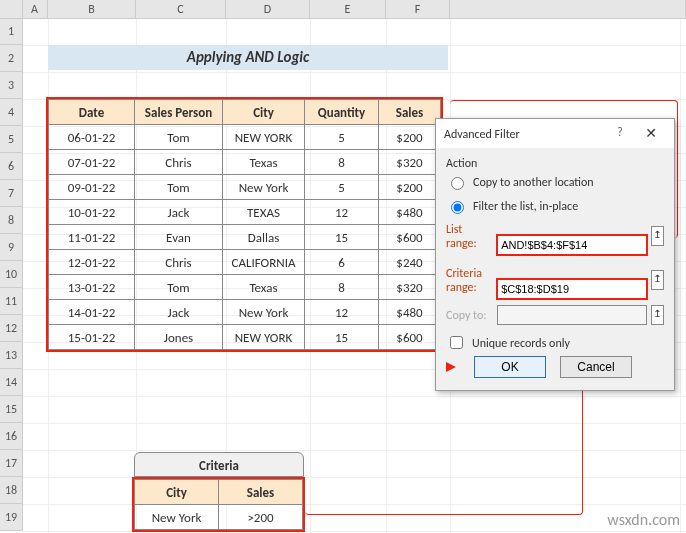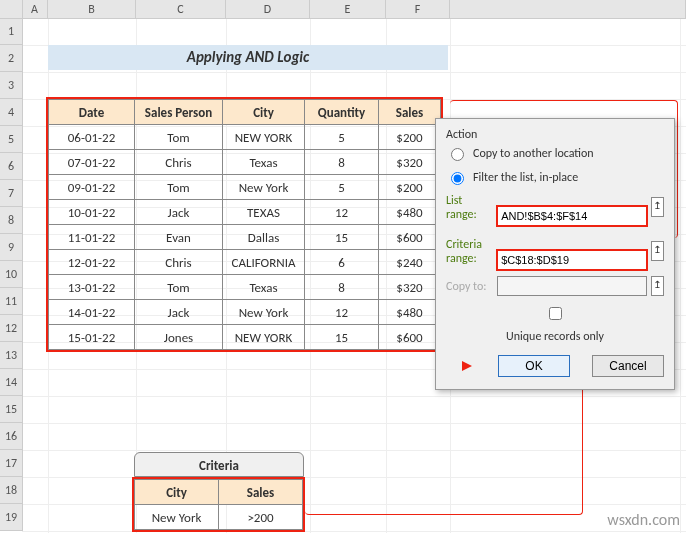--- a/index.html
+++ b/index.html
@@ -148,42 +148,42 @@
     padding: 6px 8px;
     display: flex;
     justify-content: space-between;
     align-items: center;
     background: #fff;
   }
   .dlg-close { width:30px; text-align:center; font-size:14px; cursor:default; }
   .dlg-help { width:20px; text-align:center; color:#666; }
   .dlg-body { padding: 8px 10px 12px 10px; }
   .fld { margin-bottom: 6px; display:flex; align-items:center; gap:4px; }
-  .fld label { width:78px; color:#4d7c0f; }
+  .fld label { width:78px; color:#c2410c; }
   .fld input[type=text] {
     flex:1;
     height: 18px;
     border: 1px solid #888;
     font-size: 11px;
     padding: 0 3px;
     background:#fff;
   }
   .fld.disabled label, .fld.disabled input { color:#aaa; }
   .fld.disabled input { background:#f5f5f5; }
   .redbox { outline: 2px solid #e21; outline-offset: -1px; margin-top: 18px; }
   .collapse-btn {
     width: 18px; height: 18px;
     border: 1px solid #888;
     background: #fff;
     text-align:center;
     line-height:16px;
     font-size:10px;
   }
   .radio-row, .chk-row { display:flex; align-items:center; gap:6px; margin:3px 0; }
-  .dlg-btns { display:flex; justify-content:flex-end; gap:22px; margin-top:12px; align-items:center;}
+  .dlg-btns { display:flex; justify-content:flex-start; gap:14px; margin-top:4px; align-items:center;}
   .dlg-btns button {
     width: 72px; height: 22px;
     border: 1px solid #888;
     background: #e8e8e8;
     font-size: 12px;
   }
   .dlg-btns button.primary { border: 1.5px solid #2a6fbf; background:#e7f1fb; }
   .arrow-r {
     width:0;height:0;
     border-top:5px solid transparent;
@@ -368,20 +368,27 @@
       <td>&gt;200</td>
     </tr>
       </tbody>
   </table>
 
   <div class="connector" style="left:428px; top:82px; width:228px; height:138px; border-left:none; border-bottom:none;"></div>
   <div class="connector" style="left:283px; top:247px; width:278px; height:250px; border-left:none; border-top:none;"></div>
 </div>
 
 <div class="dialog">
+  <div class="dlg-title">
+    <span>Advanced Filter</span>
+    <span style="display:flex;gap:6px;">
+      <span class="dlg-help">?</span>
+      <span class="dlg-close">✕</span>
+    </span>
+  </div>
   <div class="dlg-body">
     <div style="margin-bottom:4px;">Action</div>
     <div class="radio-row" style="margin-bottom:8px;">
       <input type="radio" style="">
       <span>Copy to another location</span>
     </div>
     <div class="radio-row">
       <input type="radio" checked="" style="">
       <span>Filter the list, in-place</span>
     </div>
@@ -395,21 +402,21 @@
       <label>Criteria range:</label>
       <input type="text" class="redbox" value="$C$18:$D$19" style="">
       <div class="collapse-btn">↥</div>
     </div>
     <div class="fld disabled">
       <label>Copy to:</label>
       <input type="text" disabled="" value="" style="">
       <div class="collapse-btn">↥</div>
     </div>
 
-    <div class="chk-row" style="margin-top:8px;flex-direction:column;">
+    <div class="chk-row" style="margin-top:8px;">
       <input type="checkbox" style="">
       <span>Unique records only</span>
     </div>
 
     <div class="dlg-btns">
       <div class="arrow-r"></div>
       <button class="primary">OK</button>
       <button>Cancel</button>
     </div>
   </div>

